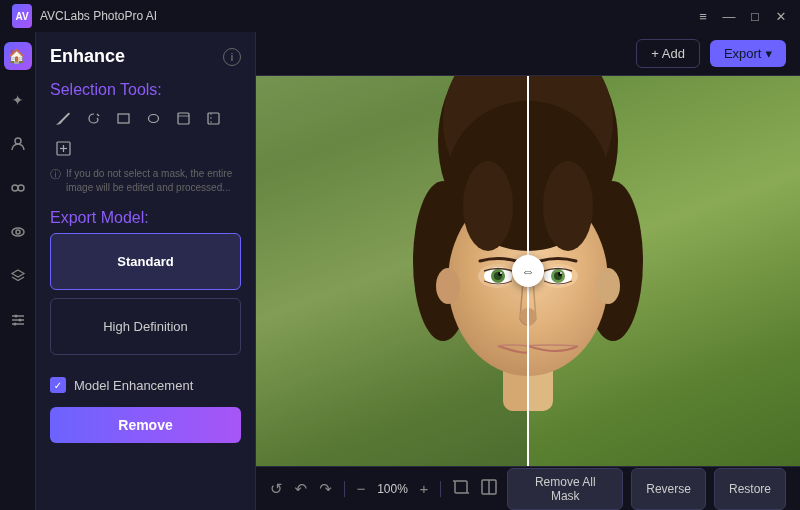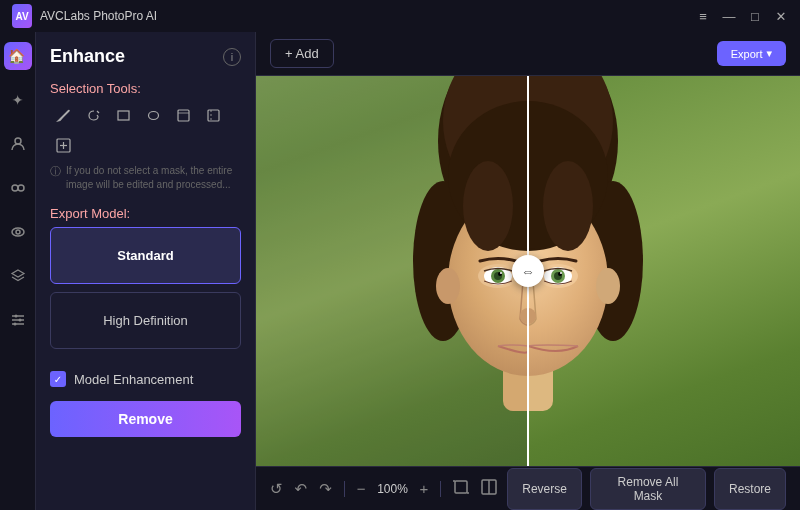--- a/index.html
+++ b/index.html
@@ -116,22 +116,22 @@
       border: 1px solid #666;
       display: flex;
       align-items: center;
       justify-content: center;
       font-size: 11px;
       color: #888;
       cursor: pointer;
     }
 
     .section-label {
-      font-size: 13px;
-      color: #fca5a5;
+      font-size: 16px;
+      color: #8b5cf6;
       font-weight: 500;
       margin-bottom: 6px;
     }
 
     .selection-tools {
       display: flex;
       flex-wrap: wrap;
       gap: 4px;
       margin-bottom: 6px;
     }
@@ -210,21 +210,21 @@
       font-weight: 600;
       cursor: pointer;
     }
 
     
     .top-bar {
       height: 44px;
       background: #12121e;
       display: flex;
       align-items: center;
-      justify-content: space-between;
+      justify-content: flex-end;
       padding: 0 14px;
       gap: 10px;
       border-bottom: 1px solid #2a2a3e;
     }
     .add-btn {
       padding: 6px 14px;
       background: transparent;
       border: 1px solid #3a3a5e;
       border-radius: 6px;
       color: #ccc;
@@ -232,22 +232,22 @@
       cursor: pointer;
       display: flex;
       align-items: center;
       gap: 4px;
     }
     .export-btn {
       padding: 6px 14px;
       background: #6c63ff;
       border: none;
       border-radius: 6px;
-      color: #ffffff;
-      font-size: 11px;
+      color: #0f172a;
+      font-size: 13px;
       cursor: pointer;
       display: flex;
       align-items: center;
       gap: 4px;
     }
 
     
     .content-area {
       flex: 1;
       display: flex;
@@ -641,19 +641,19 @@
           </svg>
         </span>
         <span class="toolbar-icon">
           <svg width="16" height="16" viewBox="0 0 16 16" fill="none">
             <rect x="1" y="1" width="14" height="14" stroke="#888" stroke-width="1.5" fill="none" rx="1"></rect>
             <line x1="8" y1="1" x2="8" y2="15" stroke="#888" stroke-width="1.5"></line>
           </svg>
         </span>
       </div>
       <div class="toolbar-right">
+        <button class="action-btn">Remove All Mask</button>
         <button class="action-btn">Reverse</button>
-        <button class="action-btn">Remove All Mask</button>
         <button class="action-btn">Restore</button>
       </div>
     </div>
   </div>
 </div>
 
 </body></html>

